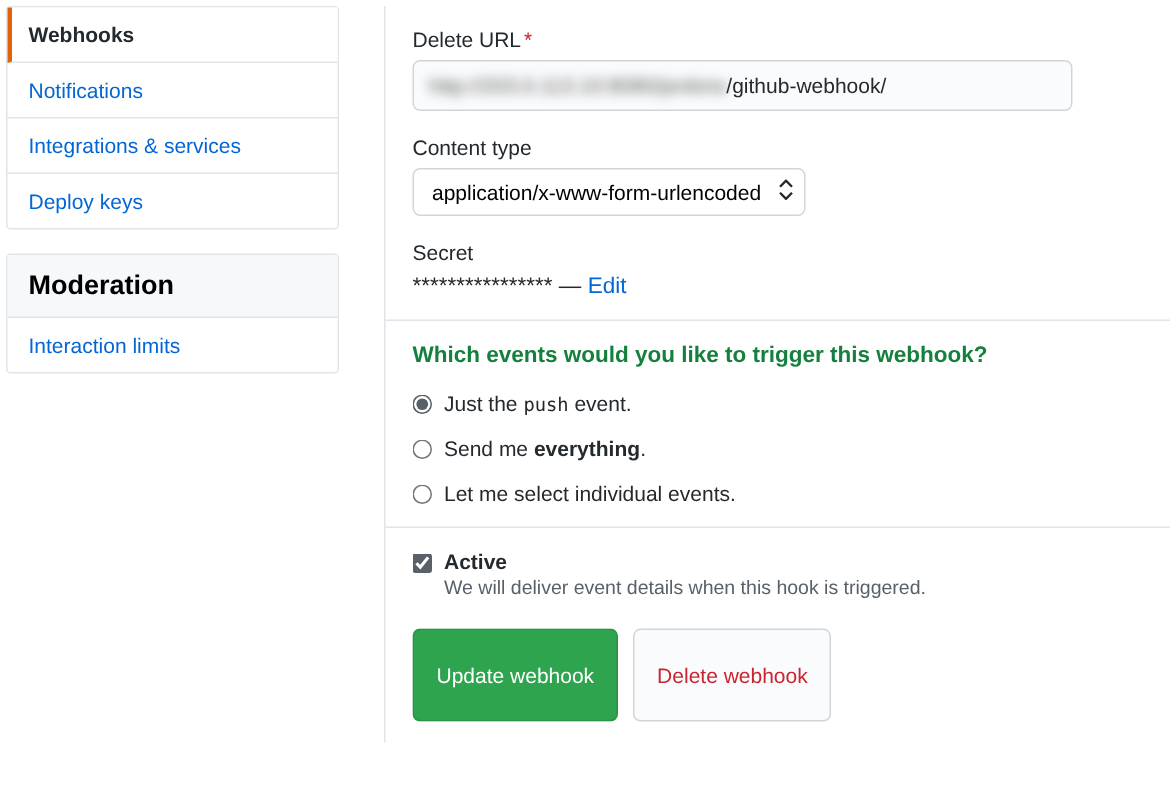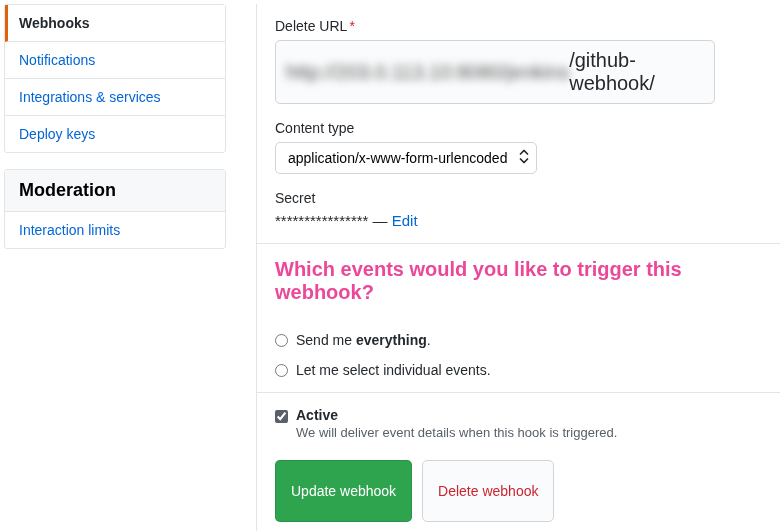--- a/index.html
+++ b/index.html
@@ -72,21 +72,21 @@
       margin-bottom: 6px;
       font-size: 14px;
       color: #24292e;
       font-weight: 400;
     }
     .required-asterisk { color: #cb2431; margin-left: 2px; }
     .text-input {
       width: 100%;
       max-width: 440px;
       padding: 8px 10px;
-      font-size: 20px;
+      font-size: 14px;
       border: 1px solid #d1d5da;
       border-radius: 5px;
       background: #fafbfc;
       color: #24292e;
       display: flex;
       align-items: center;
       gap: 0;
     }
     .text-input .blurred {
       display: inline-block;
@@ -114,23 +114,23 @@
       transform: translateY(-50%);
       pointer-events: none;
     }
     .secret-row {
       font-size: 15px;
       color: #24292e;
     }
     .edit-link { color: #0366d6; cursor: pointer; }
     .events-heading {
       font-weight: 600;
-      color: #ec4899;
-      margin-bottom: 28px;
-      font-size: 20px;
+      color: #15803d;
+      margin-bottom: 16px;
+      font-size: 15px;
     }
     .radio-row {
       display: flex;
       align-items: center;
       margin-bottom: 14px;
       gap: 8px;
     }
     .radio-row:last-child { margin-bottom: 0; }
     .radio-label { color: #24292e; }
     .radio-label .code { font-family: SFMono-Regular, Consolas, monospace; font-size: 12.5px; }
@@ -206,20 +206,26 @@
 
       <label class="field-label">Secret</label>
       <div class="secret-row">
         <span>****************</span><span> — </span><span class="edit-link">Edit</span>
       </div>
     </div>
 
     <div class="form-section bordered">
       <div class="events-heading">Which events would you like to trigger this webhook?</div>
 
+      <div class="radio-row">
+        <input type="radio" name="events" checked="" style="">
+        <span class="radio-label">
+          <span>Just the </span><span class="code">push</span><span> event.</span>
+        </span>
+      </div>
 
       <div class="radio-row">
         <input type="radio" name="events" style="">
         <span class="radio-label">
           <span>Send me </span><span class="bold">everything</span><span>.</span>
         </span>
       </div>
 
       <div class="radio-row">
         <input type="radio" name="events" style="">

